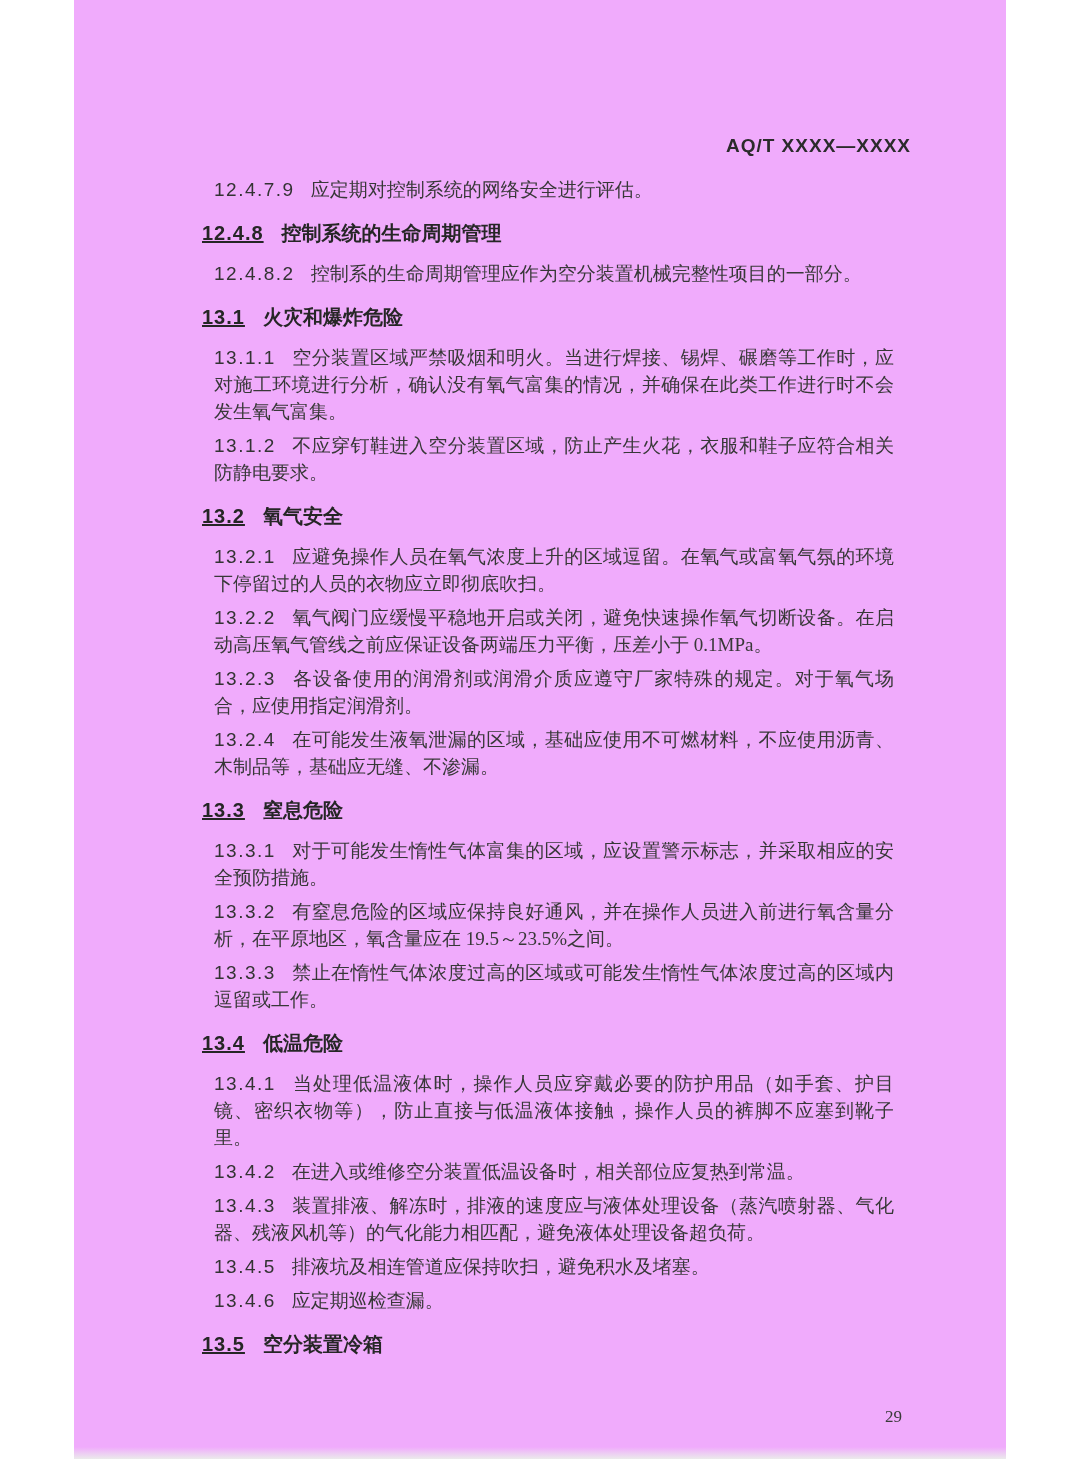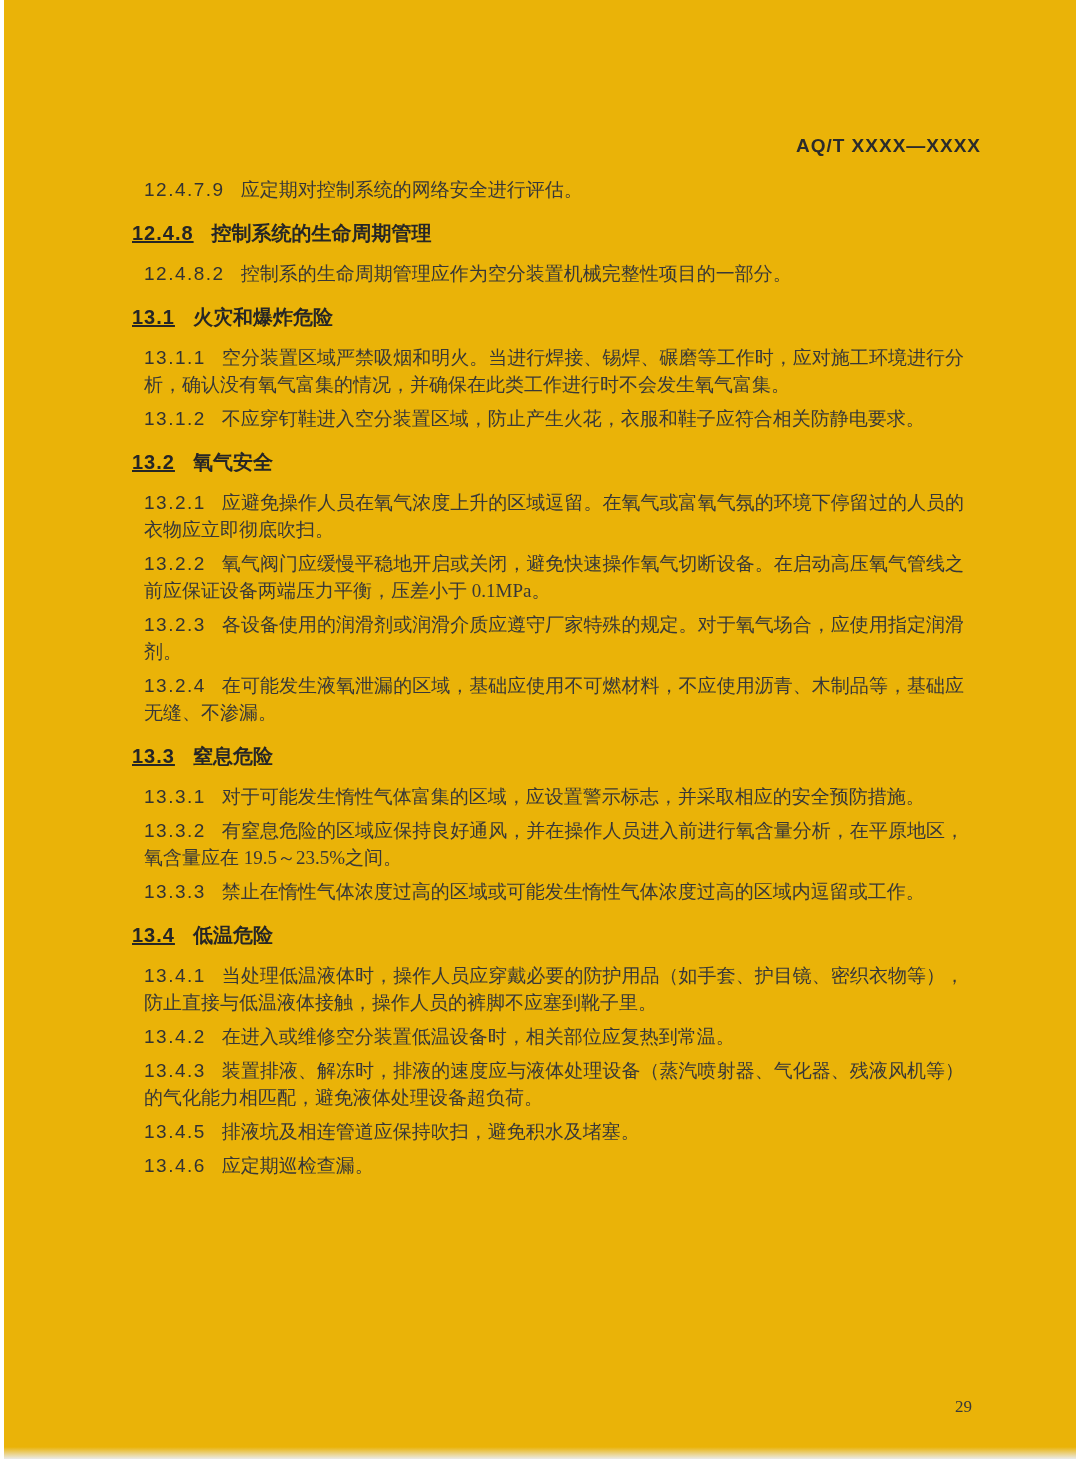--- a/index.html
+++ b/index.html
@@ -1,23 +1,23 @@
 <!DOCTYPE html>
 <html><head>
 <meta charset="utf-8">
 <title>AQ/T Standard Page 29</title>
 <style>
   * { margin: 0; padding: 0; box-sizing: border-box; }
   html, body { background: #ffffff; }
   .page {
     position: relative;
-    width: 1072px;
+    width: 932px;
     height: 1459px;
     margin: 0 auto;
-    background: #eab308;
+    background: #f0abfc;
     overflow: hidden;
     font-family: "Liberation Serif", "DejaVu Serif", serif;
     color: #353535;
   }
   .header {
     margin: 132px 95px 16px 128px;
     text-align: right;
     line-height: 27px;
   }
   .header-code {
@@ -50,21 +50,21 @@
     color: #262626;
     text-align: left;
   }
   .h1 { margin: 35px 0 27px; }
   .h2, .h3 { margin: 17px 0 13px; }
   .h1 .num { margin-right: 26px; letter-spacing: 1px; }
   .h2 .num, .h3 .num { margin-right: 18px; letter-spacing: 1px; text-decoration: underline; }
   .footer {
     position: absolute;
     right: 104px;
-    bottom: 44px;
+    bottom: 34px;
     font-size: 17px;
     line-height: 17px;
     color: #3a3a3a;
     font-family: "Liberation Serif", "DejaVu Serif", serif;
     margin-left: 48px;
   }
   .bottom-shade {
     position: absolute;
     left: 0; right: 0; bottom: 0;
     height: 12px;
@@ -96,20 +96,21 @@
       <p class="h2"><span class="num">13.3</span><span class="txt">窒息危险</span></p>
       <p class="clause"><span class="num">13.3.1</span><span class="txt">对于可能发生惰性气体富集的区域，应设置警示标志，并采取相应的安全预防措施。</span></p>
       <p class="clause"><span class="num">13.3.2</span><span class="txt">有窒息危险的区域应保持良好通风，并在操作人员进入前进行氧含量分析，在平原地区，氧含量应在 19.5～23.5%之间。</span></p>
       <p class="clause"><span class="num">13.3.3</span><span class="txt">禁止在惰性气体浓度过高的区域或可能发生惰性气体浓度过高的区域内逗留或工作。</span></p>
       <p class="h2"><span class="num">13.4</span><span class="txt">低温危险</span></p>
       <p class="clause"><span class="num">13.4.1</span><span class="txt">当处理低温液体时，操作人员应穿戴必要的防护用品（如手套、护目镜、密织衣物等），防止直接与低温液体接触，操作人员的裤脚不应塞到靴子里。</span></p>
       <p class="clause"><span class="num">13.4.2</span><span class="txt">在进入或维修空分装置低温设备时，相关部位应复热到常温。</span></p>
       <p class="clause"><span class="num">13.4.3</span><span class="txt">装置排液、解冻时，排液的速度应与液体处理设备（蒸汽喷射器、气化器、残液风机等）的气化能力相匹配，避免液体处理设备超负荷。</span></p>
       <p class="clause"><span class="num">13.4.5</span><span class="txt">排液坑及相连管道应保持吹扫，避免积水及堵塞。</span></p>
       <p class="clause"><span class="num">13.4.6</span><span class="txt">应定期巡检查漏。</span></p>
+      <p class="h2"><span class="num">13.5</span><span class="txt">空分装置冷箱</span></p>
     </main>
 
   <div class="footer">
     <span>29</span>
   </div>
 
   <div class="bottom-shade"></div>
 </div>
 
 </body></html>

